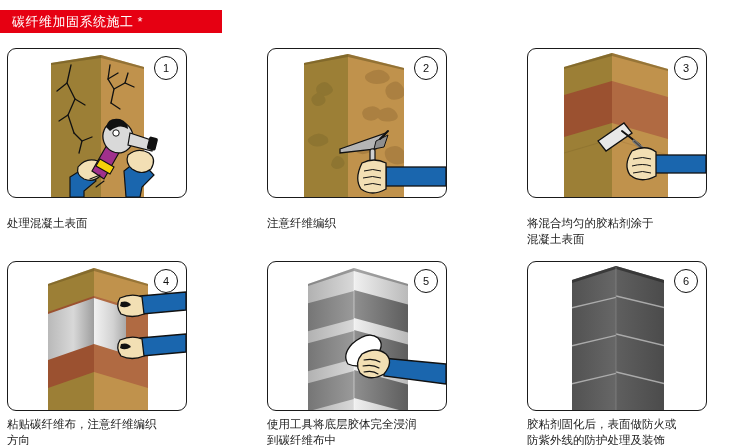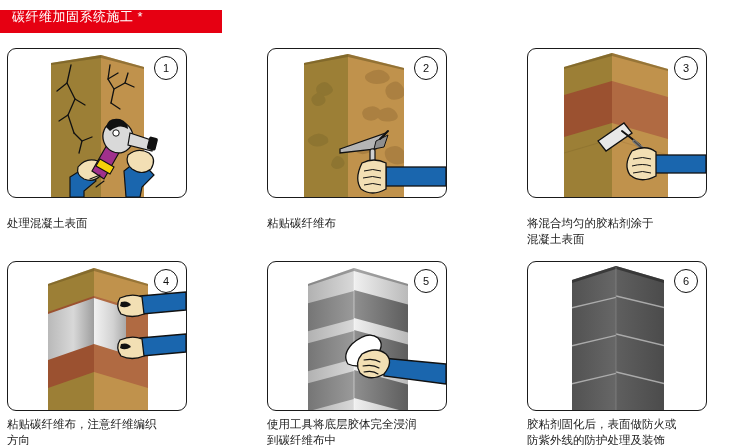--- a/index.html
+++ b/index.html
@@ -8,21 +8,21 @@
     background:#ffffff;
     font-family:"Liberation Sans","DejaVu Sans",sans-serif;
     overflow:hidden;
     position:relative;
   }
   
   .banner{
     position:absolute;left:0;top:10px;
     width:222px;height:23px;
     background:#e60012;
-    display:flex;
+    display:flex;align-items:center;
   }
   .banner-text{
     color:#ffffff;font-size:13px;line-height:13px;
     padding-left:12px;letter-spacing:0.5px;
     white-space:nowrap;
   }
   
   .grid{
     position:absolute;left:0;top:44px;
     width:748px;
@@ -175,21 +175,21 @@
             <rect x="118" y="118" width="60" height="19" fill="#1a66ae" stroke="#111" stroke-width="1.3"></rect>
             <path d="M94,114 q12,-6 24,0 l0,26 q-14,8 -25,0 q-7,-10 1,-26 Z" fill="#f2dfb4" stroke="#111" stroke-width="1.3"></path>
             <g stroke="#111" stroke-width="1" fill="none">
               <path d="M96,122 q9,-3 17,0"></path>
               <path d="M95,129 q10,-3 18,0"></path>
               <path d="M96,136 q9,-3 17,0"></path>
             </g>
           </g>
         </svg>
       </div>
-      <div class="caption">粘贴碳纤维布</div>
+      <div class="caption">注意纤维编织</div>
     </div>
 
     <div class="cell c3">
       <div class="panel">
         <div class="badge">3</div>
 
         <svg class="layer" viewBox="0 0 178 148">
           <defs>
             <clipPath id="c3l">
                 <polygon points="36,18 84,4 84,148 36,148"></polygon>

